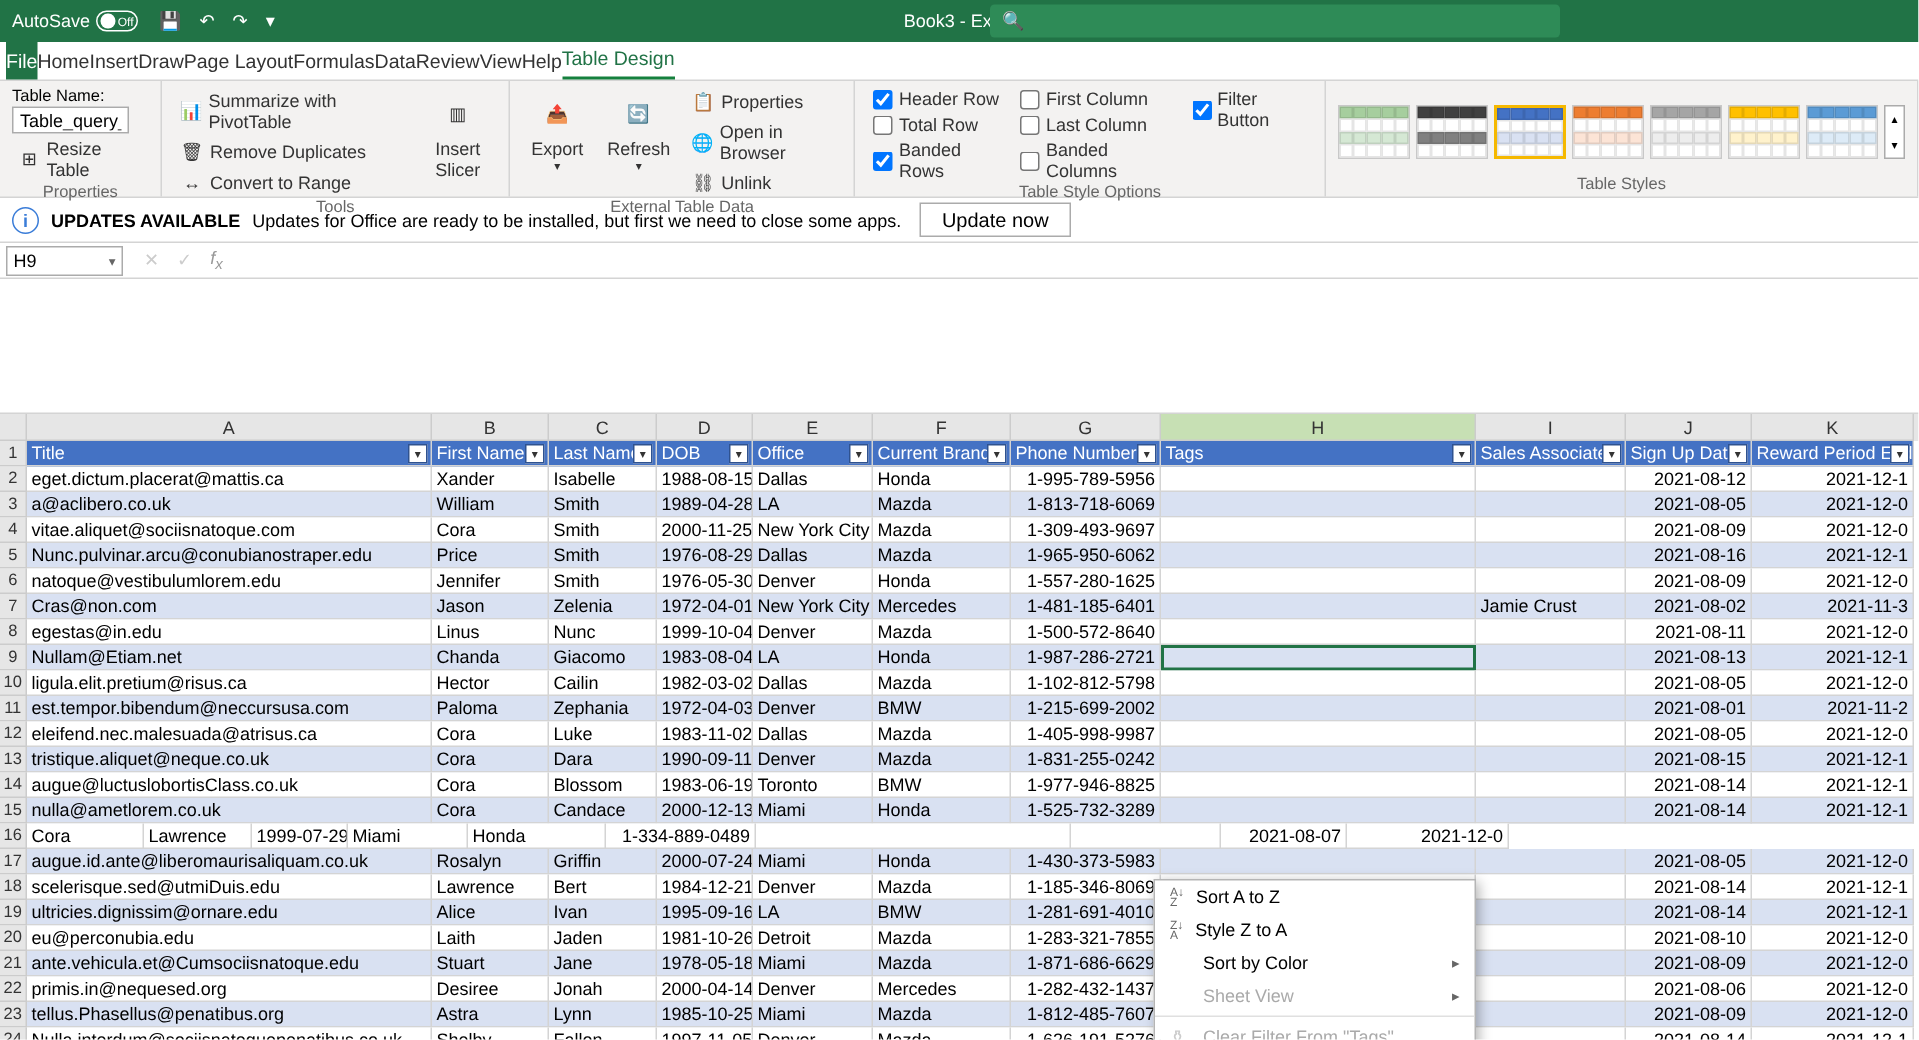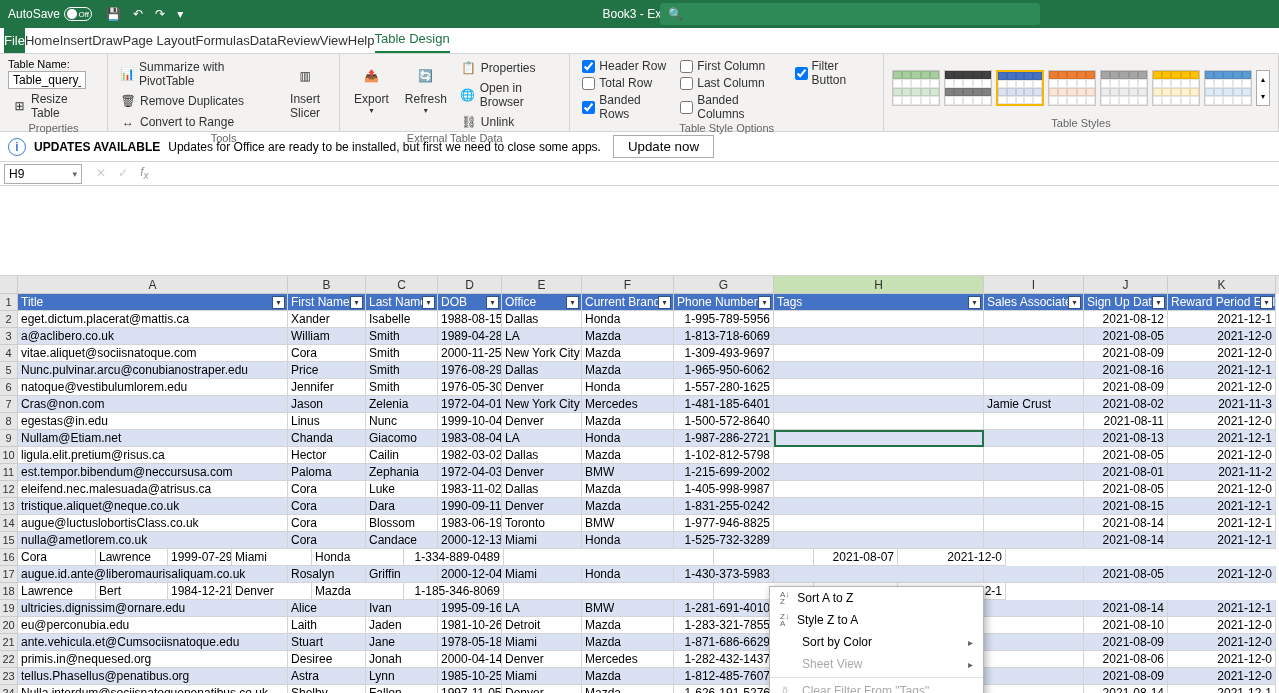--- a/index.html
+++ b/index.html
@@ -671,31 +671,32 @@
         <div class="cell cH"></div>
         <div class="cell cI"></div>
         <div class="cell cJ right">2021-08-07</div>
         <div class="cell cK right">2021-12-0</div>
       </div>
       <div class="row band">
         <div class="rh">17</div>
         <div class="cell cA">augue.id.ante@liberomaurisaliquam.co.uk</div>
         <div class="cell cB">Rosalyn</div>
         <div class="cell cC">Griffin</div>
-        <div class="cell cD">2000-12-04</div>
+        <div class="cell cD">2000-07-24</div>
         <div class="cell cE">Miami</div>
         <div class="cell cF">Honda</div>
         <div class="cell cG right">1-430-373-5983</div>
         <div class="cell cH"></div>
         <div class="cell cI"></div>
         <div class="cell cJ right">2021-08-05</div>
         <div class="cell cK right">2021-12-0</div>
       </div>
       <div class="row nm">
         <div class="rh">18</div>
+        <div class="cell cA">scelerisque.sed@utmiDuis.edu</div>
         <div class="cell cB">Lawrence</div>
         <div class="cell cC">Bert</div>
         <div class="cell cD">1984-12-21</div>
         <div class="cell cE">Denver</div>
         <div class="cell cF">Mazda</div>
         <div class="cell cG right">1-185-346-8069</div>
         <div class="cell cH"></div>
         <div class="cell cI"></div>
         <div class="cell cJ right">2021-08-14</div>
         <div class="cell cK right">2021-12-1</div>

